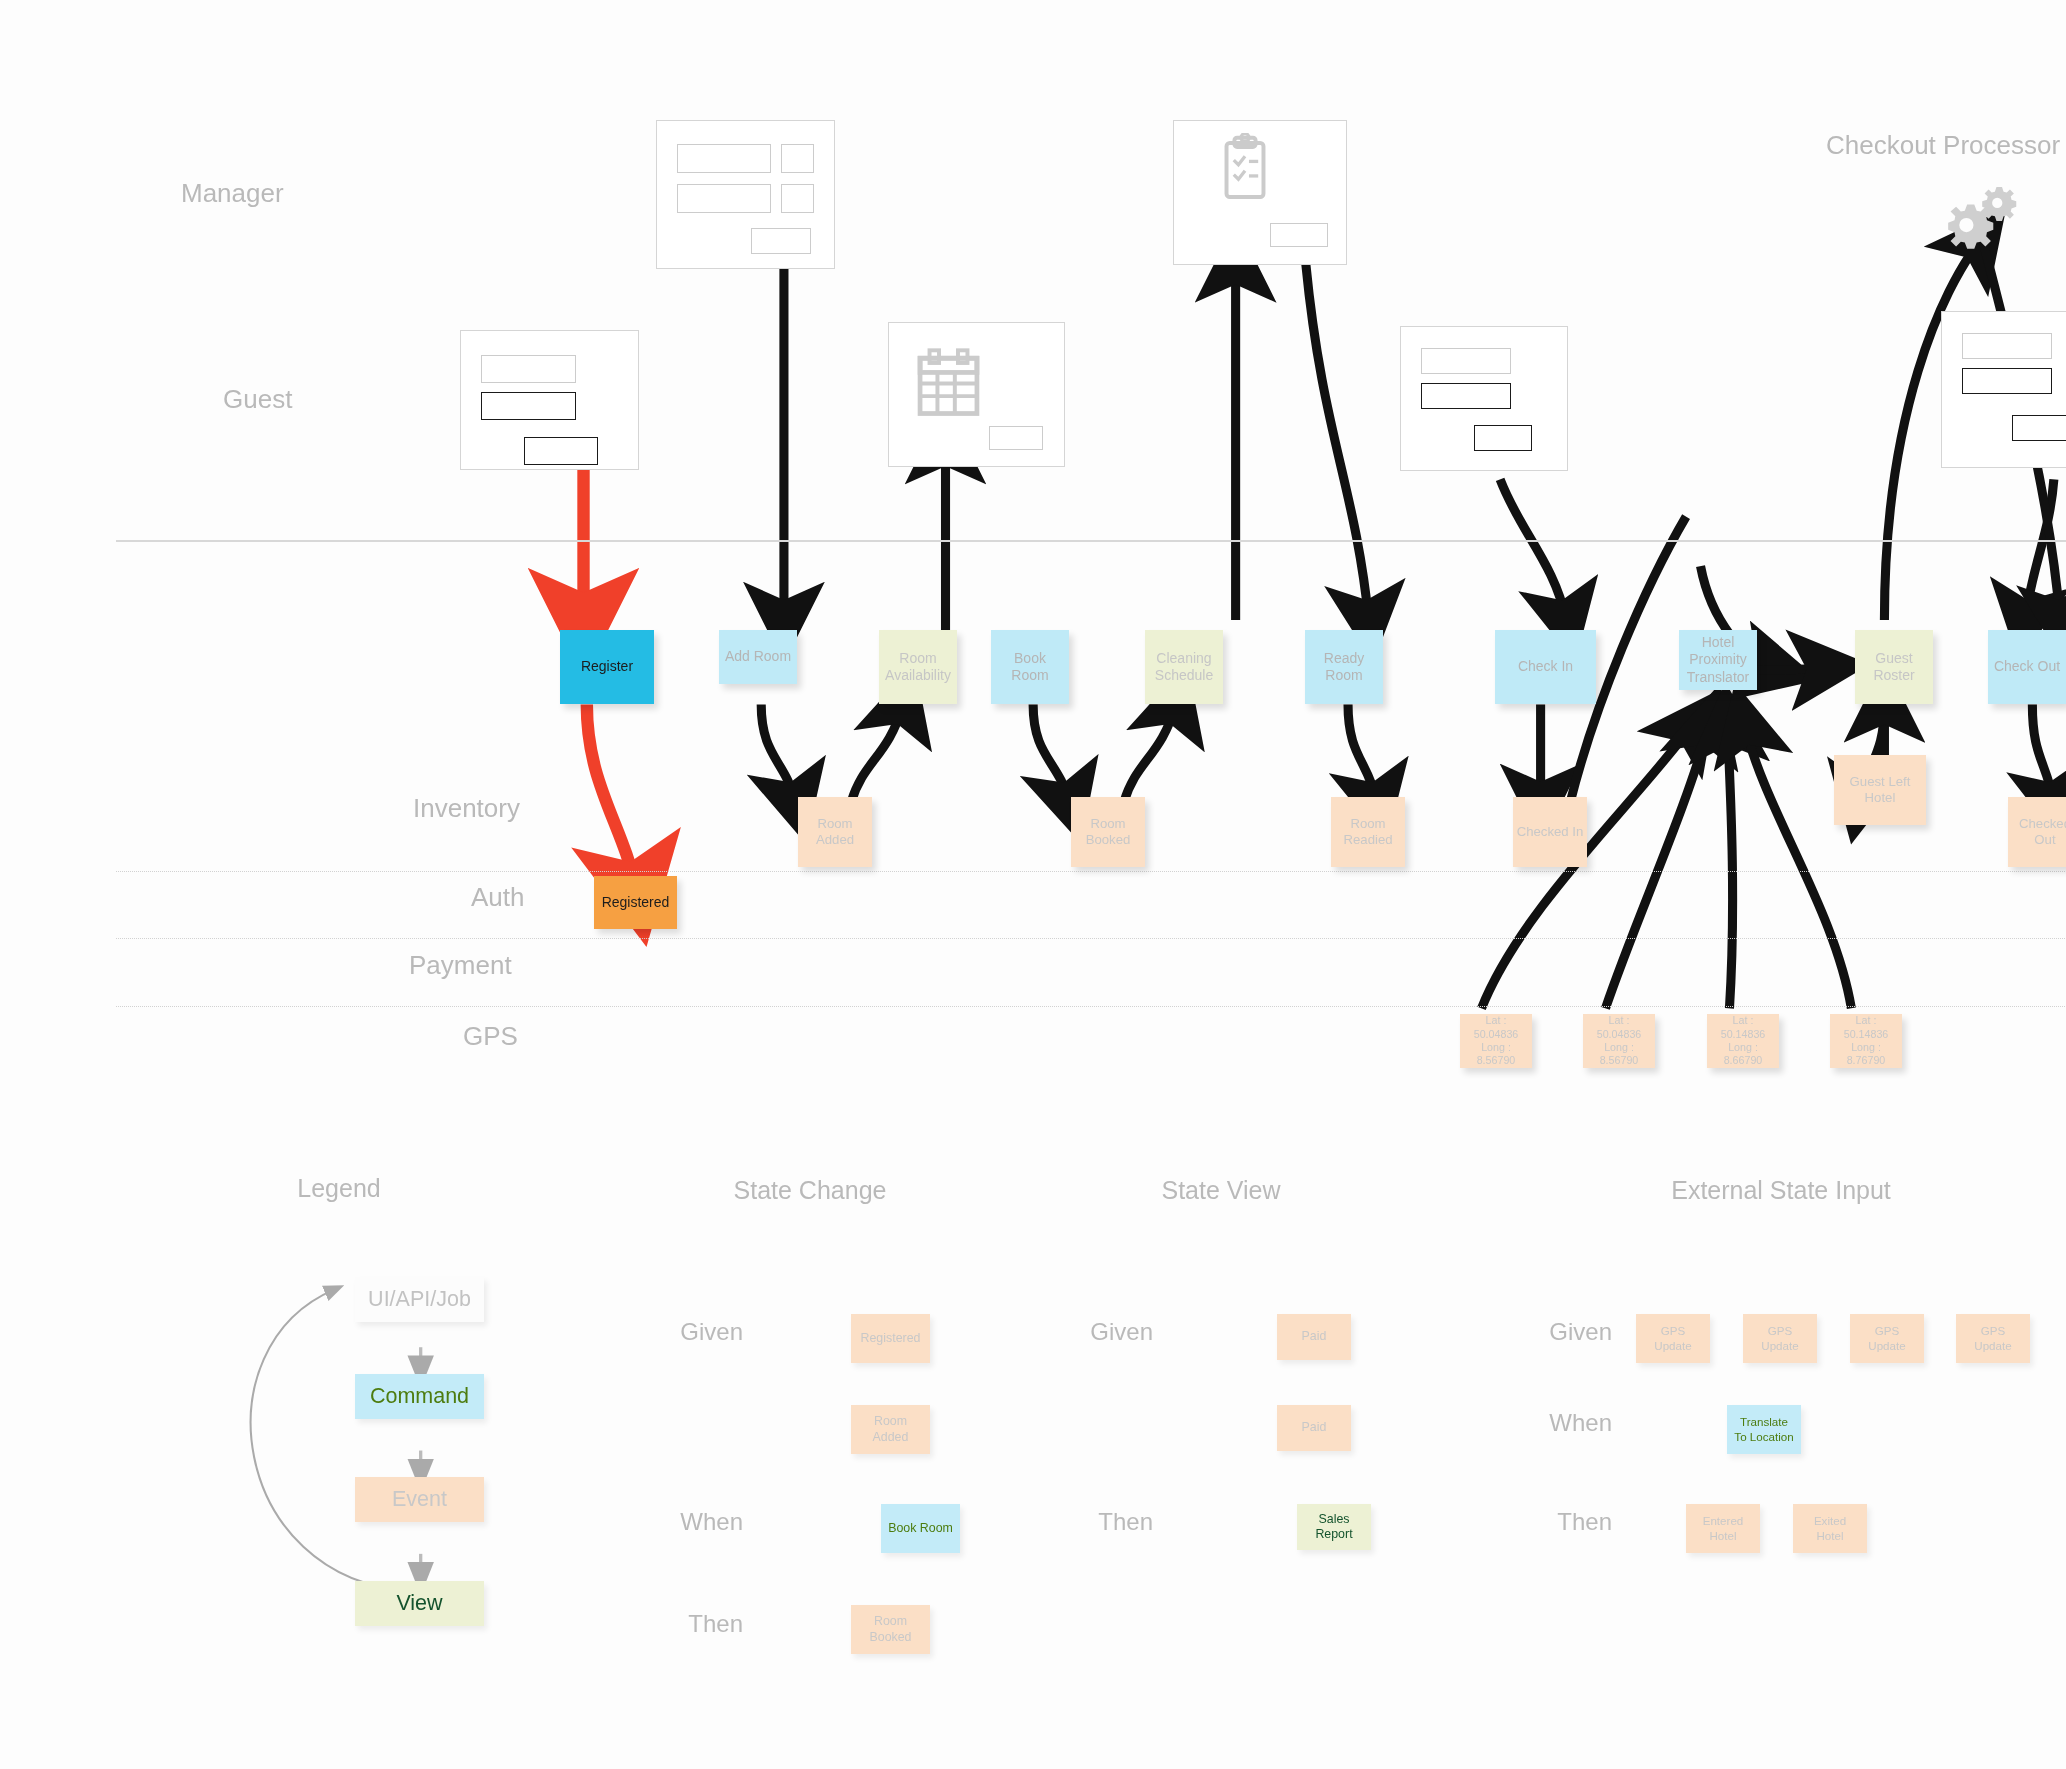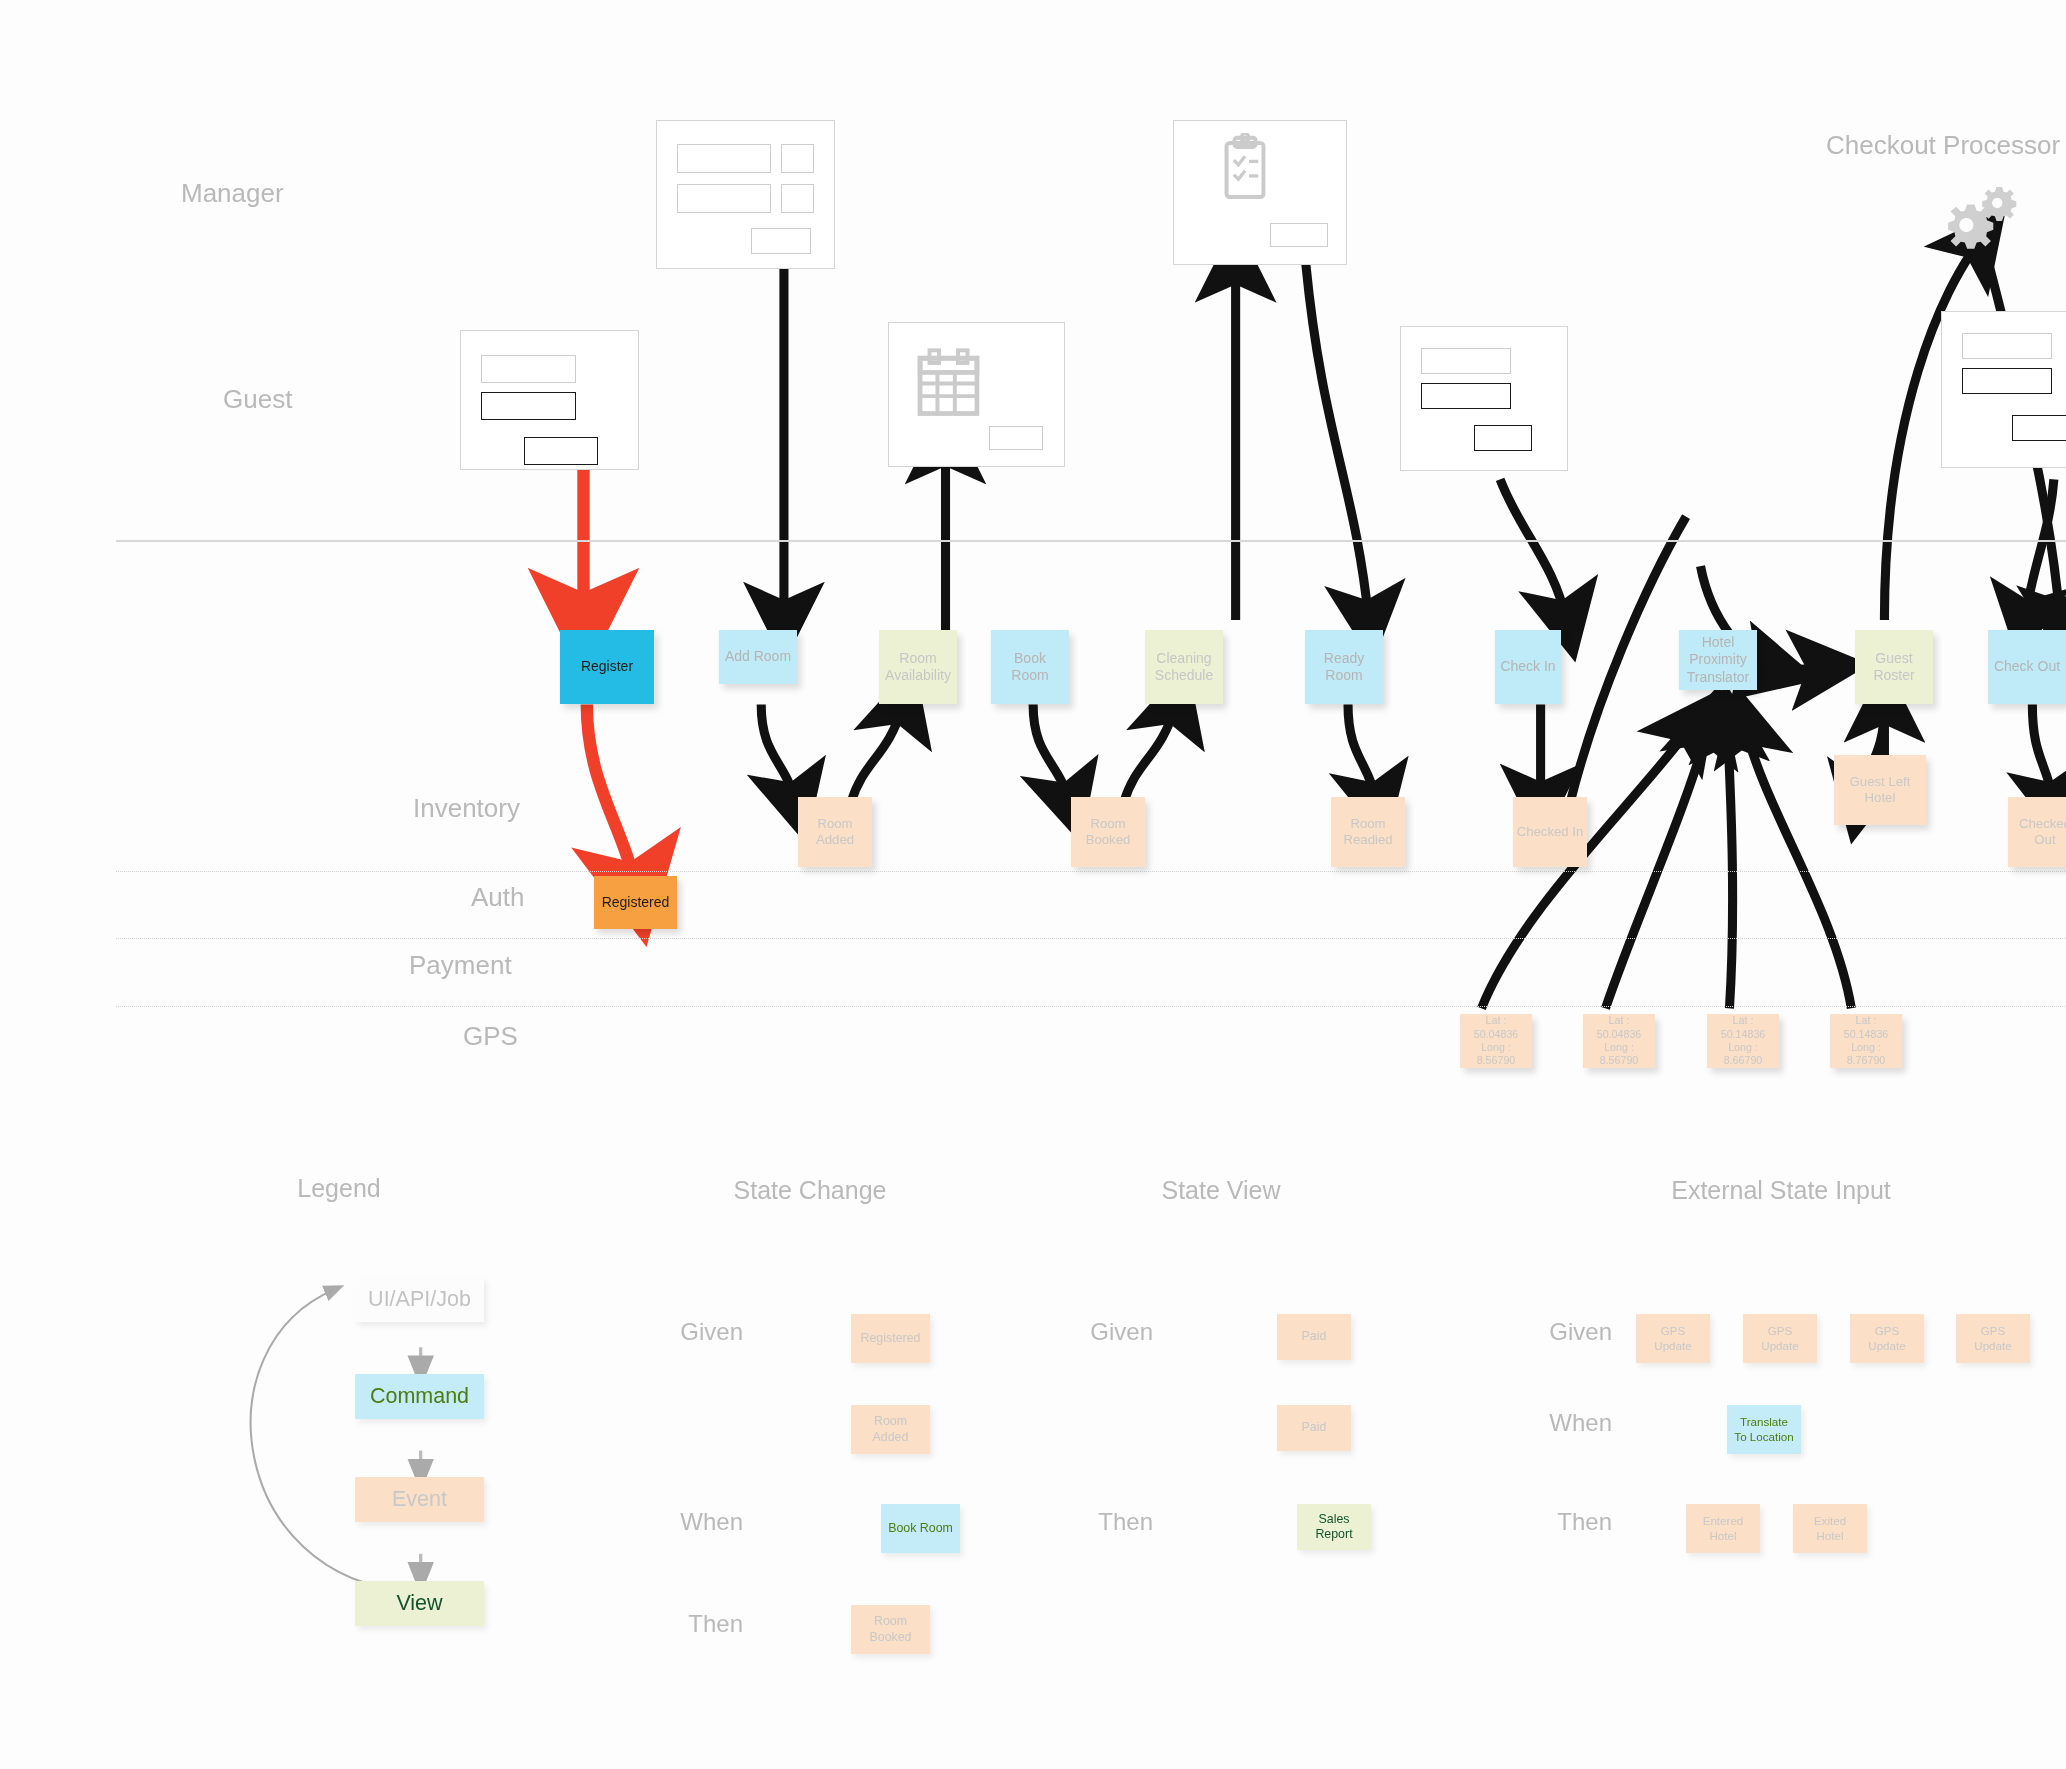--- a/index.html
+++ b/index.html
@@ -237,21 +237,21 @@
           <div>Cleaning</div>
           <div>Schedule</div>
         </span>
       </div>
       <div class="note cmd" style="left: 1305px; top: 630px; width: 78px; height: 74px; font-size: 14px;">
         <span>
           <div>Ready</div>
           <div>Room</div>
         </span>
       </div>
-      <div class="note cmd" style="left: 1495px; top: 630px; width: 66px; height: 74px; font-size: 14px;">
+      <div class="note cmd" style="left: 1495px; top: 630px; width: 101px; height: 74px; font-size: 14px;">
         <span>
           <div>Check In</div>
         </span>
       </div>
       <div class="note cmd" style="left: 1679px; top: 630px; width: 78px; height: 60px; font-size: 14px;">
         <span>
           <div>Hotel Proximity</div>
           <div>Translator</div>
         </span>
       </div>

